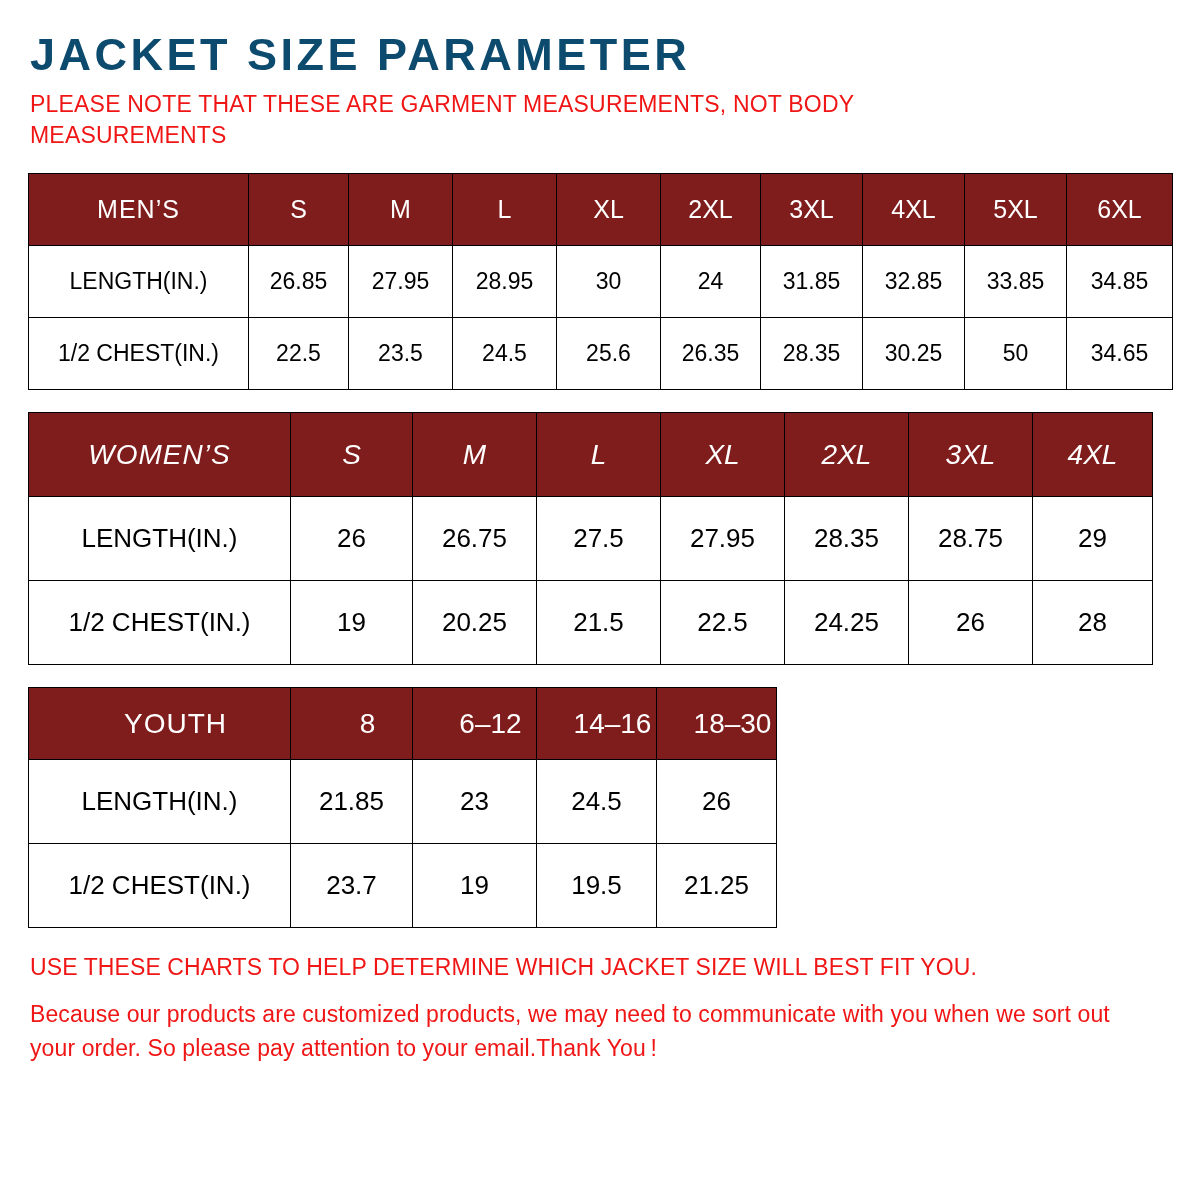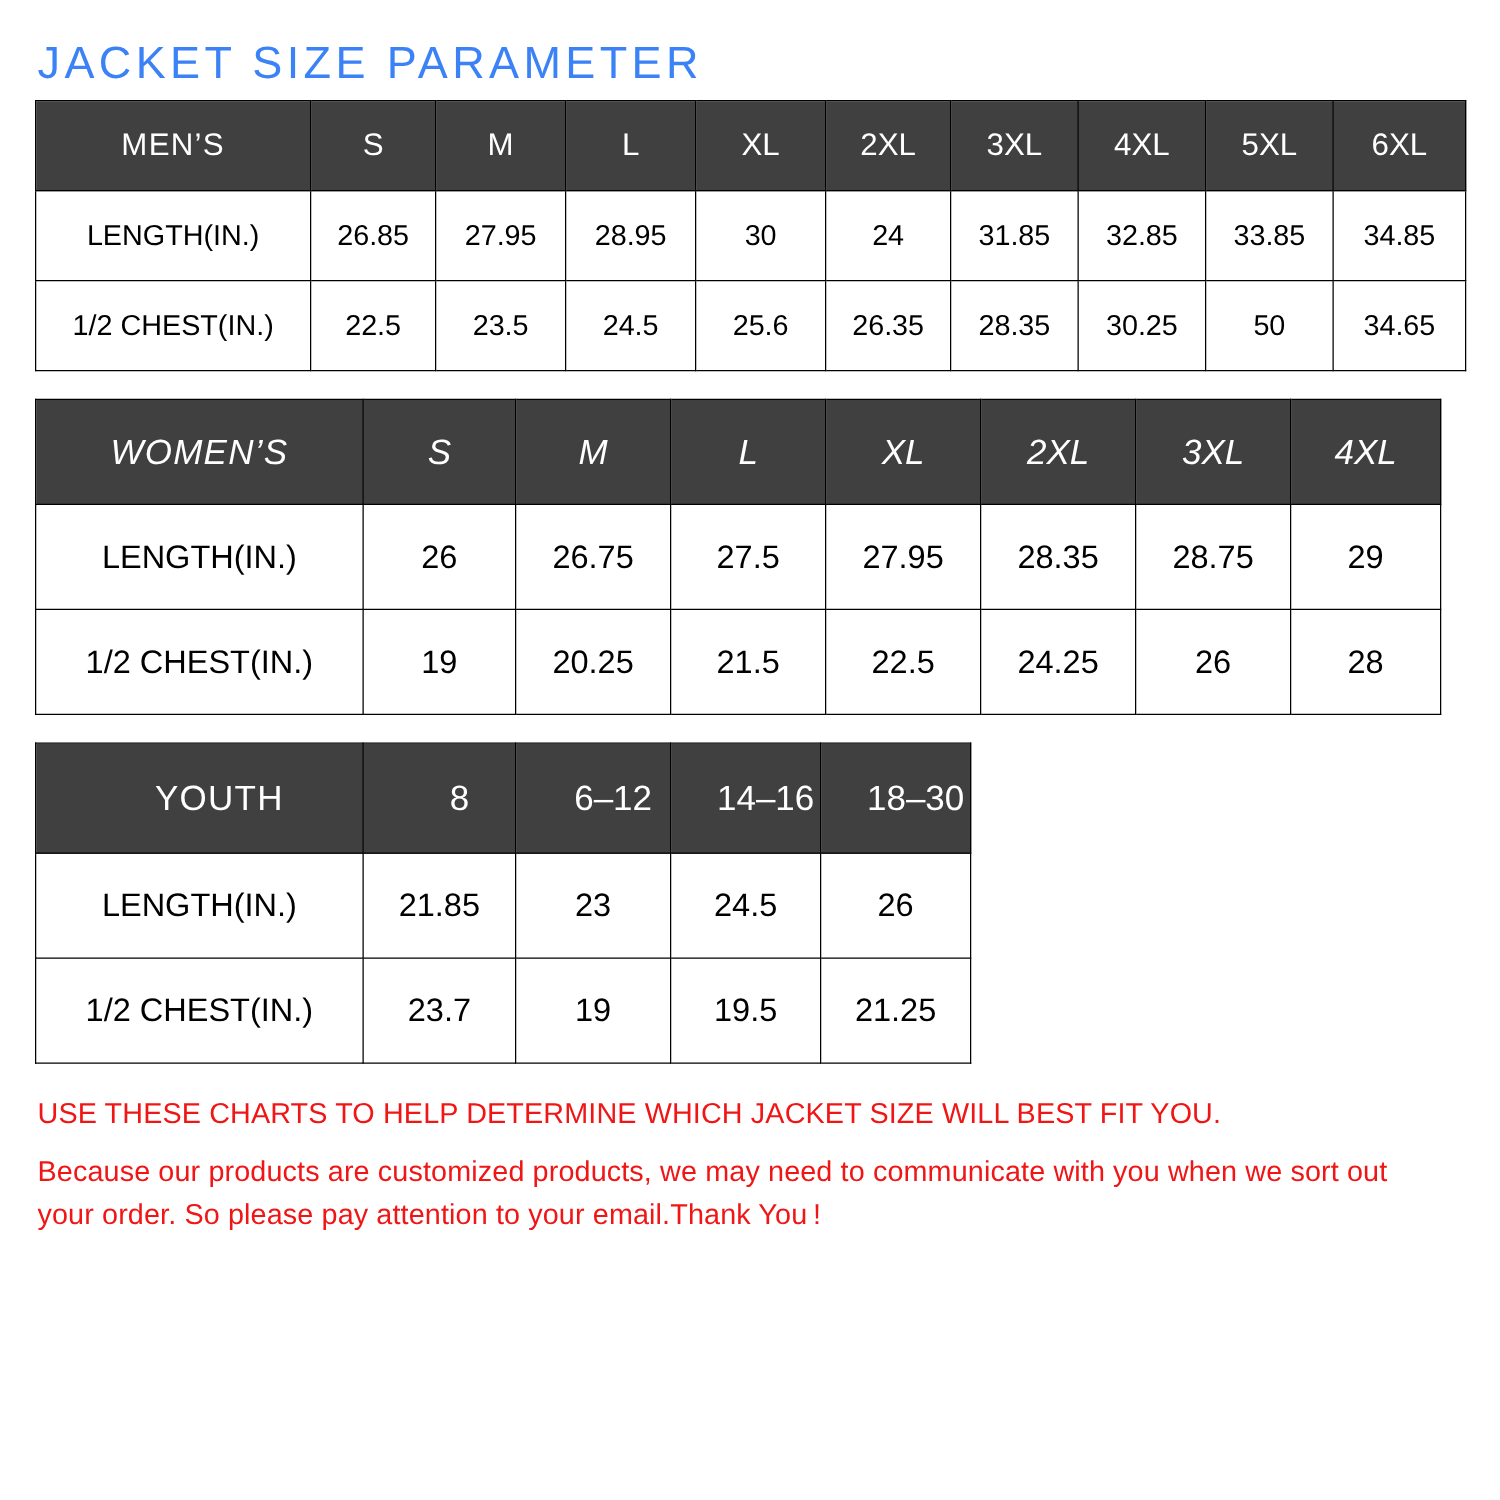--- a/index.html
+++ b/index.html
@@ -15,26 +15,26 @@
     color: #000000;
     overflow: hidden;
   }
   .page {
     width: 1200px;
     height: 1200px;
     padding: 26px 28px 0 28px;
     position: relative;
   }
   .title {
-    font-size: 36px;
-    font-weight: normal;
+    font-size: 45px;
+    font-weight: bold;
     letter-spacing: 3.5px;
     line-height: 1.0;
     margin: 6px 0 12px 2px;
-    color: #3b82f6;
+    color: #0c4a6e;
     font-family: "Liberation Sans", sans-serif;
   }
   .note {
     color: #f01616;
     font-size: 23px;
     line-height: 1.35;
     letter-spacing: 0.2px;
     margin: 0 0 22px 2px;
     max-width: 960px;
   }
@@ -44,37 +44,37 @@
     margin-bottom: 22px;
   }
   table td, table th {
     border: 1px solid #000000;
     text-align: center;
     vertical-align: middle;
     font-weight: normal;
     color: #000000;
   }
   thead td, thead th {
-    background: #404040;
+    background: #7f1d1d;
     color: #ffffff;
   }
   
   .t-men { width: 1144px; }
   .t-men thead td { height: 72px; font-size: 25px; }
   .t-men tbody td { height: 72px; font-size: 23px; }
   .t-men .label { font-size: 23px; }
   .t-men thead .label { font-size: 25px; letter-spacing: 1px; }
   
   .t-women { width: 1124px; }
   .t-women thead td { height: 84px; font-size: 28px; font-style: italic; }
   .t-women tbody td { height: 84px; font-size: 26px; }
   .t-women thead .label { letter-spacing: 1px; }
   
   .t-youth { width: 748px; }
-  .t-youth thead td { height: 88px; font-size: 28px; padding-left: 33px; }
+  .t-youth thead td { height: 72px; font-size: 28px; padding-left: 33px; }
   .t-youth tbody td { height: 84px; font-size: 26px; }
   .t-youth thead .label { letter-spacing: 1px; }
 
   .footer-note {
     color: #f01616;
     font-size: 23px;
     line-height: 1.5;
     letter-spacing: 0.1px;
     margin: 12px 0 0 2px;
     max-width: 1130px;
@@ -83,20 +83,21 @@
     margin-top: 22px;
   }
 </style>
 </head>
 <body>
 
 <div class="page">
 
   <h1 class="title">JACKET SIZE PARAMETER</h1>
 
+  <p class="note">PLEASE NOTE THAT THESE ARE GARMENT MEASUREMENTS, NOT BODY MEASUREMENTS</p>
 
   <table class="t-men">
     <colgroup>
       <col style="width:220px">
         <col style="width:100px">
         <col style="width:104px">
         <col style="width:104px">
       <col style="width:104px">
         <col style="width:100px">
         <col style="width:102px">

